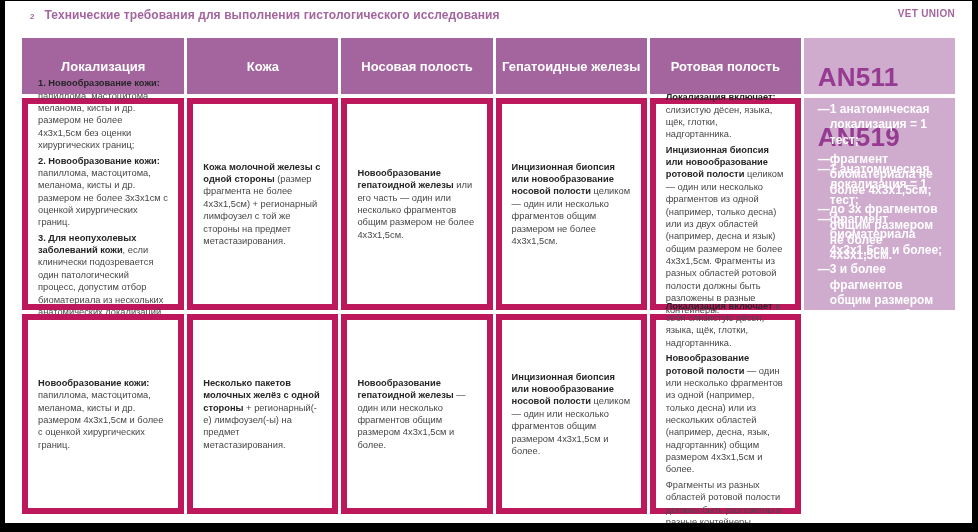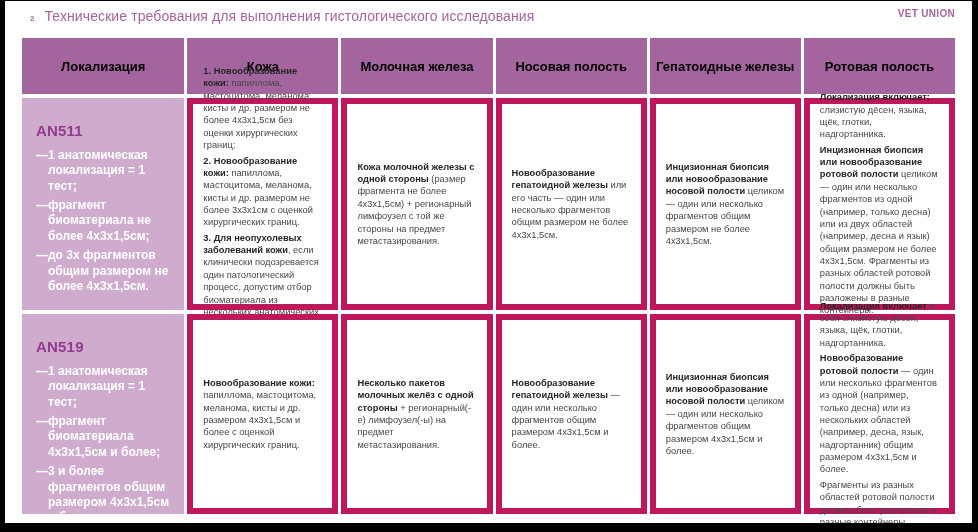--- a/index.html
+++ b/index.html
@@ -14,41 +14,41 @@
     background:#fff;overflow:hidden;
   }
   .content{padding:0 17px;}
   
   .topbar{
     display:flex;justify-content:space-between;align-items:flex-start;
     padding:7px 0 0 8px;height:24px;
   }
   .topbar .left{display:flex;gap:10px;align-items:baseline;}
   .page-num{font-size:8px;font-weight:700;color:var(--purple);}
-  .doc-title{font-size:14px;font-weight:400;color:var(--purple);letter-spacing:.1px;}
+  .doc-title{font-size:12px;font-weight:700;color:var(--purple);letter-spacing:.1px;}
   .brand{font-size:10px;font-weight:800;color:var(--purple);letter-spacing:.3px;}
   
   .grid{
     margin-top:6px;
     display:grid;
     grid-template-columns:17.4% repeat(5,1fr);
     grid-template-rows:56px 212px 200px;
     column-gap:3px;row-gap:4px;
   }
   .th{
-    background:var(--purple);color:#000000;
+    background:var(--purple);color:#ffffff;
     display:flex;align-items:center;justify-content:center;
     font-size:13px;font-weight:700;text-align:center;
   }
   .label-cell{
     background:var(--lilac);
     padding:18px 10px 10px 14px;
   }
   .code{
-    color:var(--code);font-size:15px;font-weight:800;
+    color:var(--code);font-size:26px;font-weight:800;
     margin:6px 0 9px 0;letter-spacing:.2px;
   }
   .bullet{
     position:relative;padding-left:12px;margin-bottom:4px;
     color:#fff;font-weight:700;font-size:12px;line-height:1.28;
   }
   .bullet::before{content:"—";position:absolute;left:0;top:0;}
   .cell{
     background:#fff;border:6px solid #be185d;
     padding:8px 10px;
@@ -67,21 +67,20 @@
     <div class="topbar">
       <div class="left">
         <span class="page-num">2</span>
         <span class="doc-title">Технические требования для выполнения гистологического исследования</span>
       </div>
       <span class="brand">VET UNION</span>
     </div>
     <div class="grid">
         <div class="th">Локализация</div>
         <div class="th">Кожа</div>
-        <div class="th">Молочная железа</div>
         <div class="th">Носовая полость</div>
         <div class="th">Гепатоидные железы</div>
         <div class="th">Ротовая полость</div>
         <div class="label-cell">
           <div class="code">AN511</div>
           <div class="bullet">1 анатомическая локализация = 1 тест;</div>
           <div class="bullet">фрагмент биоматериала не более 4х3х1,5см;</div>
           <div class="bullet">до 3х фрагментов общим размером не более 4х3х1,5см.</div>
         </div>
         <div class="cell">

